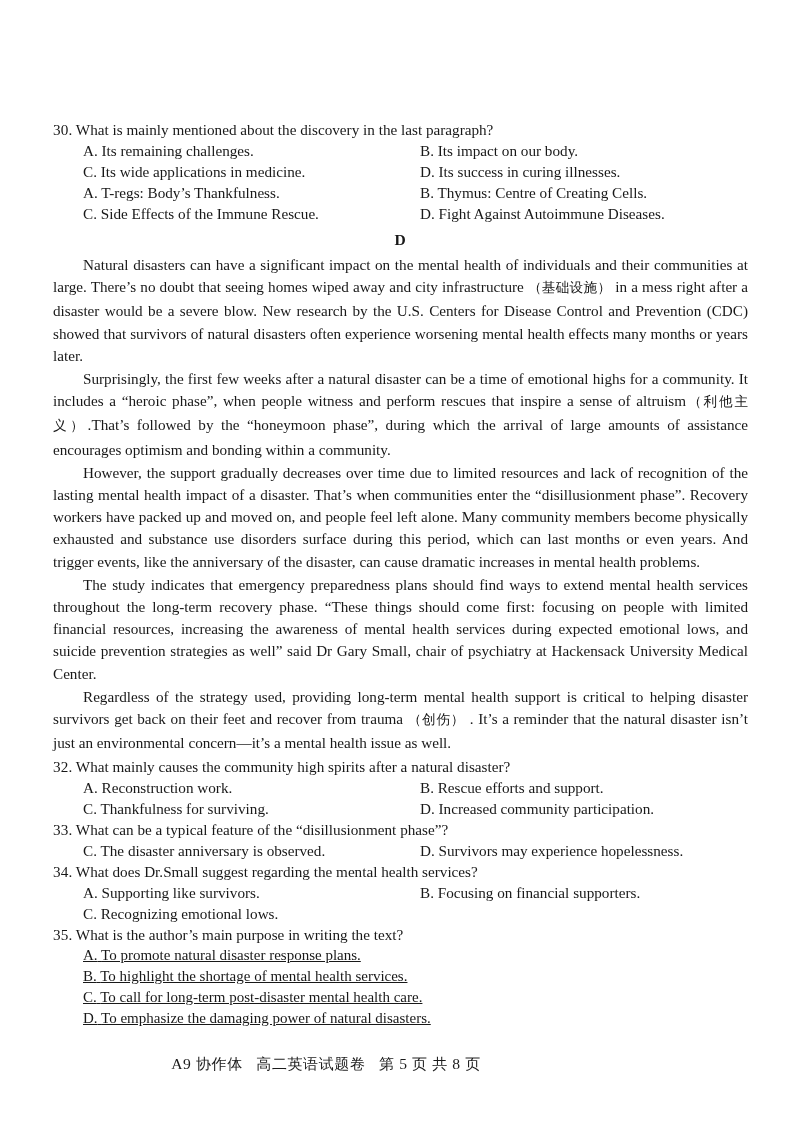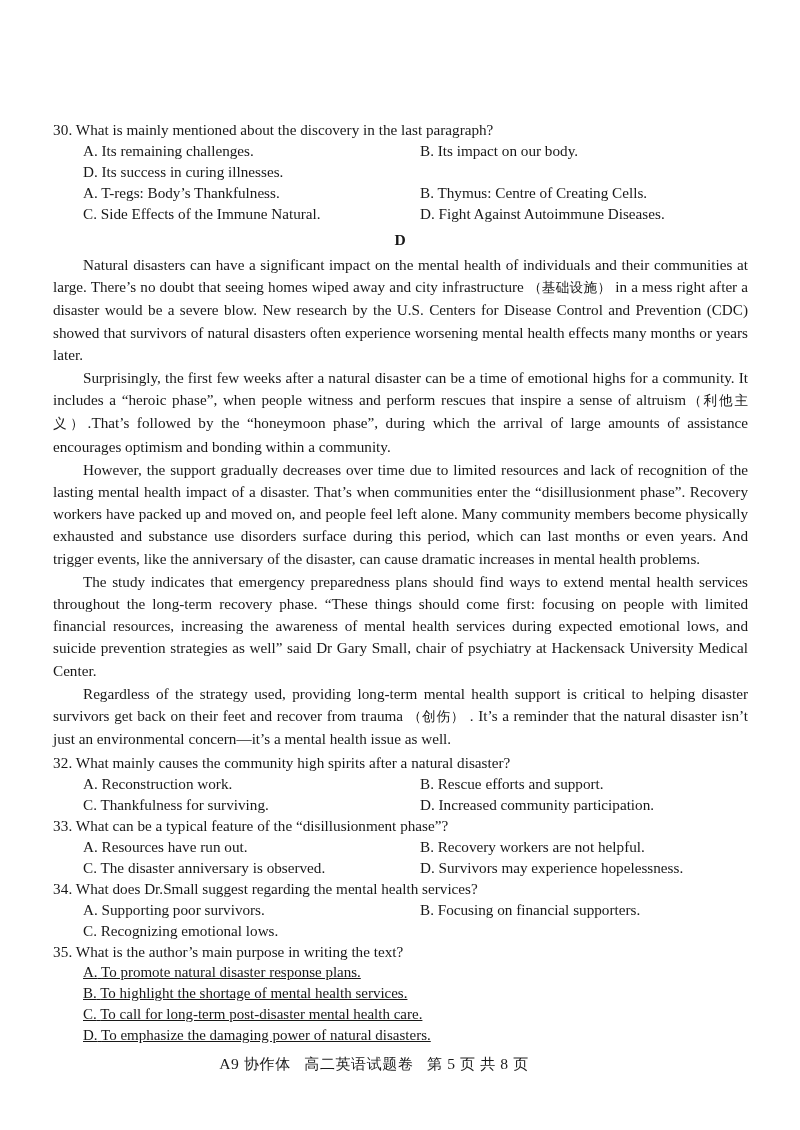--- a/index.html
+++ b/index.html
@@ -71,35 +71,34 @@
   }
   .para {
     text-align: justify;
     text-align-last: left;
     text-indent: 30px;
     font-size: 15.2px;
     line-height: 22.2px;
     margin: 0 0 1px 0;
     hyphens: none;
   }
-  .cn { font-family: Liberation Serif, serif; font-size: 13.6px; }
+  .cn { font-family: Liberation Mono, monospace; font-size: 13.6px; }
 
   .q-group { margin-top: 2px; }
 
   
   .footer {
     position: absolute;
     left: 0;
     top: 1055px;
     width: 652px;
     text-align: center;
     font-size: 15.6px;
     letter-spacing: 0.6px;
     color: #1b1b1b;
-    padding-left: 48px;
   }
   .footer .cnf { font-family: "DejaVu Sans", sans-serif; font-size: 15px; }
 </style>
 </head>
 <body>
 
 <div class="page">
 
   <div class="content">
 
@@ -114,20 +113,24 @@
           <div class="opt-col-a">
             <span>A.</span>
             <span>Its remaining challenges.</span>
           </div>
           <div class="opt-col-b">
             <span>B.</span>
             <span>Its impact on our body.</span>
           </div>
         </div>
         <div class="opt-row">
+          <div class="opt-col-a">
+            <span>C.</span>
+            <span>Its wide applications in medicine.</span>
+          </div>
           <div class="opt-col-b">
             <span>D.</span>
             <span>Its success in curing illnesses.</span>
           </div>
         </div>
       </div>
 
       <div class="q-block">
         <div class="opt-row">
           <div class="opt-col-a">
@@ -135,21 +138,21 @@
             <span>T-regs: Body’s Thankfulness.</span>
           </div>
           <div class="opt-col-b">
             <span>B.</span>
             <span>Thymus: Centre of Creating Cells.</span>
           </div>
         </div>
         <div class="opt-row">
           <div class="opt-col-a">
             <span>C.</span>
-            <span>Side Effects of the Immune Natural.</span>
+            <span>Side Effects of the Immune Rescue.</span>
           </div>
           <div class="opt-col-b">
             <span>D.</span>
             <span>Fight Against Autoimmune Diseases.</span>
           </div>
         </div>
       </div>
 
     </div>
 
@@ -192,49 +195,39 @@
         </div>
       </div>
 
       <div class="q-block">
         <div class="q-stem">
           <span class="q-num">33.</span>
           <span>What can be a typical feature of the “disillusionment phase”?</span>
         </div>
         <div class="opt-row">
           <div class="opt-col-a">
-            <span>A.</span>
-            <span>Resources have run out.</span>
-          </div>
-          <div class="opt-col-b">
-            <span>B.</span>
-            <span>Recovery workers are not helpful.</span>
-          </div>
-        </div>
-        <div class="opt-row">
-          <div class="opt-col-a">
             <span>C.</span>
             <span>The disaster anniversary is observed.</span>
           </div>
           <div class="opt-col-b">
             <span>D.</span>
             <span>Survivors may experience hopelessness.</span>
           </div>
         </div>
       </div>
 
       <div class="q-block">
         <div class="q-stem">
           <span class="q-num">34.</span>
           <span>What does Dr.Small suggest regarding the mental health services?</span>
         </div>
         <div class="opt-row">
           <div class="opt-col-a">
             <span>A.</span>
-            <span>Supporting poor survivors.</span>
+            <span>Supporting like survivors.</span>
           </div>
           <div class="opt-col-b">
             <span>B.</span>
             <span>Focusing on financial supporters.</span>
           </div>
         </div>
         <div class="opt-row">
           <div class="opt-col-a">
             <span>C.</span>
             <span>Recognizing emotional lows.</span>

